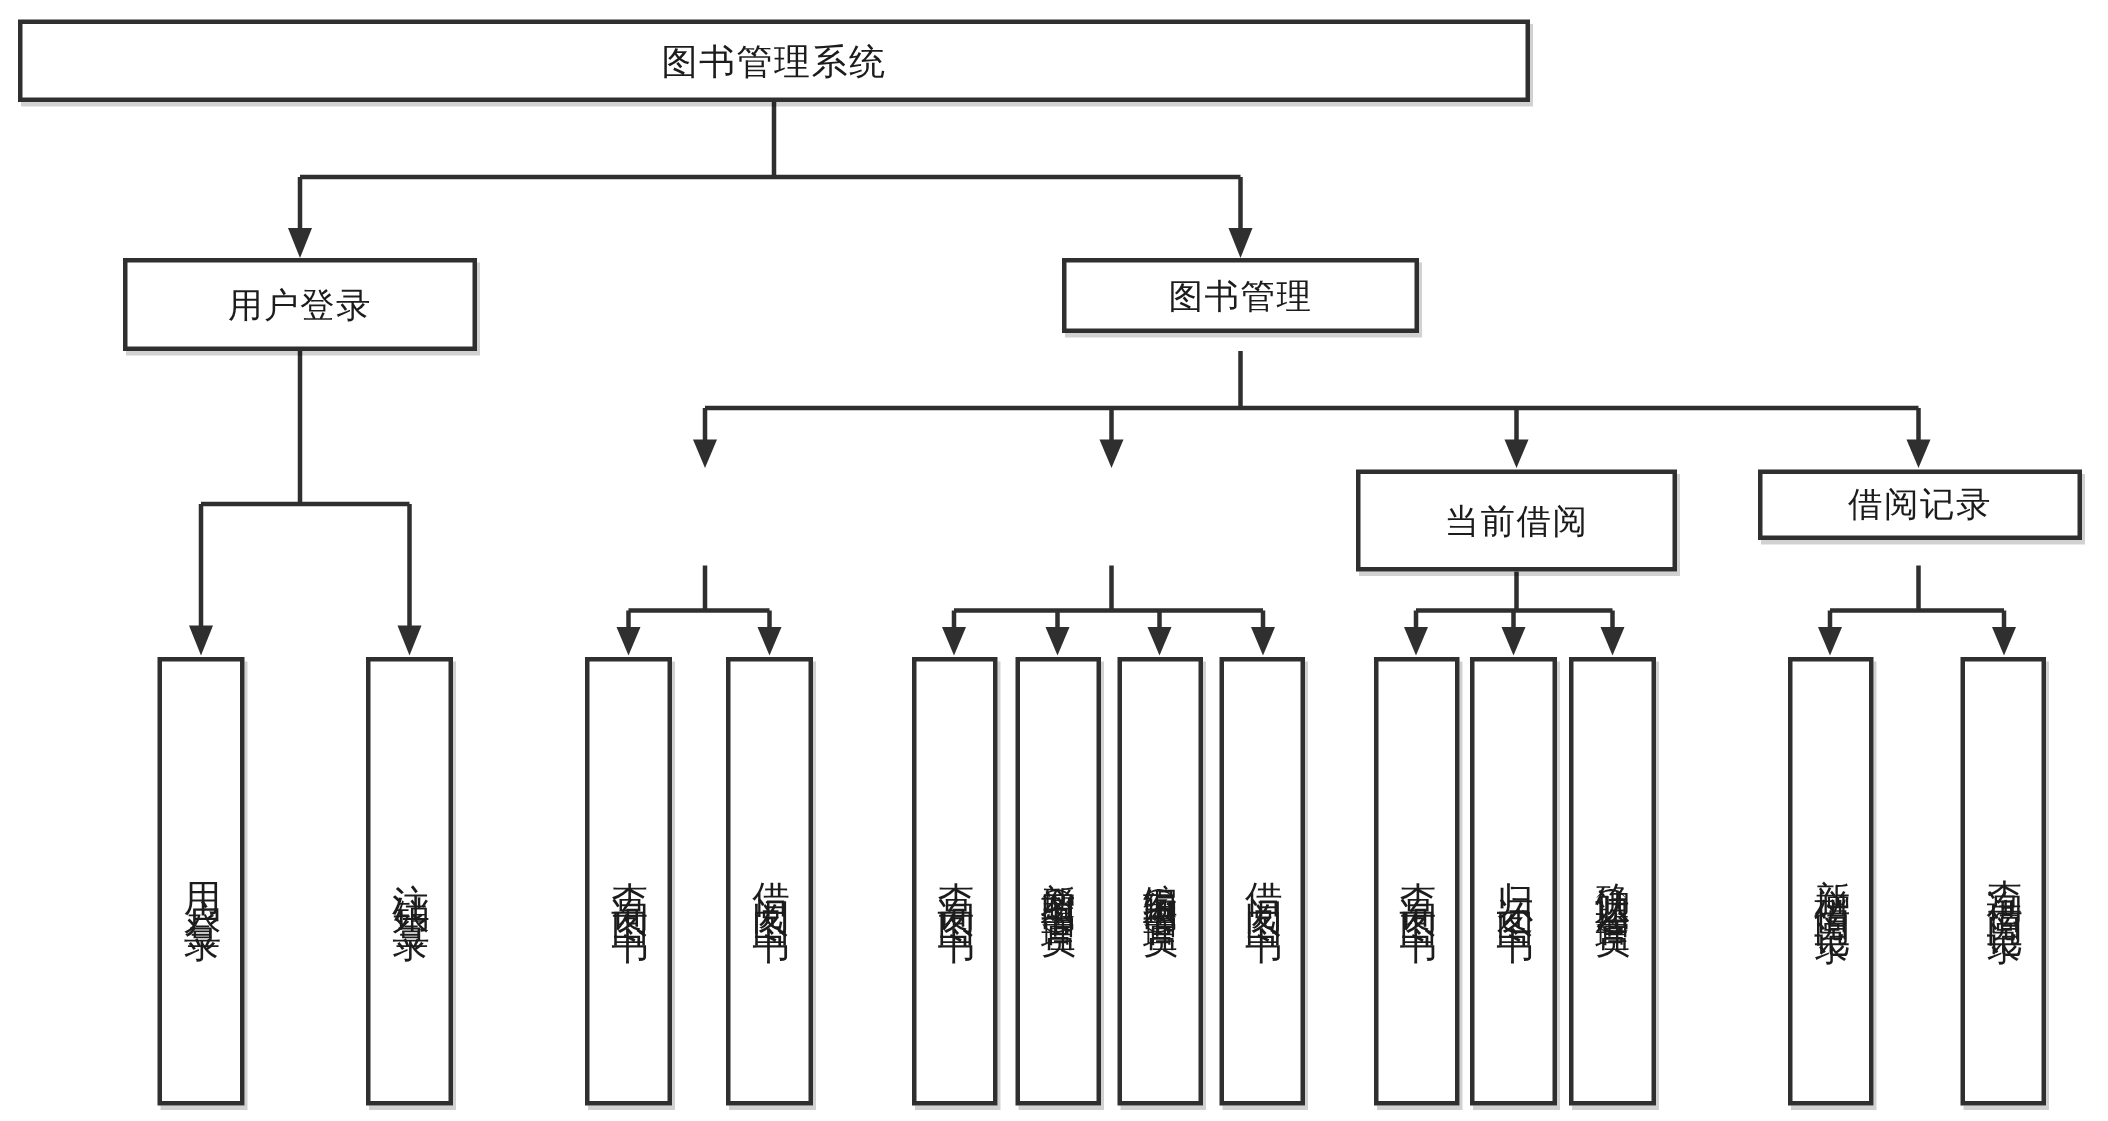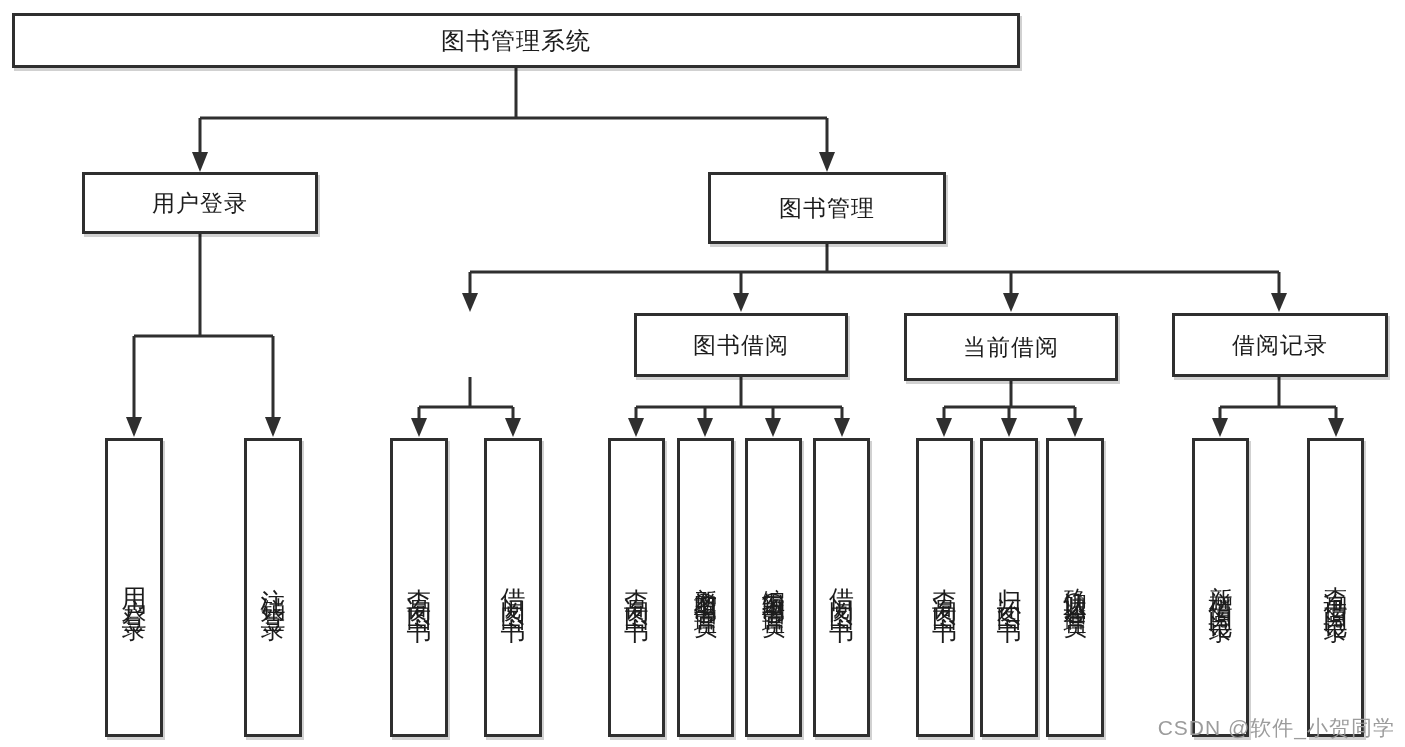--- a/index.html
+++ b/index.html
@@ -111,31 +111,28 @@
     </g>
   </svg>
 
   <div class="box h-box root-box" style="left:12px; top:13px; width:1008px; height:55px;">
     <span>图书管理系统</span>
   </div>
 
   <div class="box h-box" style="left:82px; top:172px; width:236px; height:62px;">
     <span>用户登录</span>
   </div>
-  <div class="box h-box" style="left:708px; top:172px; width:238px; height:72px;">
+  <div class="box h-box" style="left:708px; top:172px; width:238px; height:50px;">
     <span>图书管理</span>
   </div>
 
-  <div class="box h-box" style="left:634px; top:313px; width:214px; height:64px;">
-    <span>图书借阅</span>
-  </div>
   <div class="box h-box" style="left:904px; top:313px; width:214px; height:68px;">
     <span>当前借阅</span>
   </div>
-  <div class="box h-box" style="left:1172px; top:313px; width:216px; height:64px;">
+  <div class="box h-box" style="left:1172px; top:313px; width:216px; height:47px;">
     <span>借阅记录</span>
   </div>
 
   <div class="box v-box" style="left:105px; top:438px; width:58px; height:299px;">
     <span>用户登录</span>
   </div>
   <div class="box v-box" style="left:244px; top:438px; width:58px; height:299px;">
     <span>注销登录</span>
   </div>
 
@@ -169,15 +166,14 @@
     <span>确认归还（管理员）</span>
   </div>
 
   <div class="box v-box v-mid" style="left:1192px; top:438px; width:57px; height:299px;">
     <span>新增借阅记录</span>
   </div>
   <div class="box v-box v-mid" style="left:1307px; top:438px; width:57px; height:299px;">
     <span>查询借阅记录</span>
   </div>
 
-  <div id="watermark">CSDN @软件_小贺同学</div>
 
 </div>
 
 </body></html>

